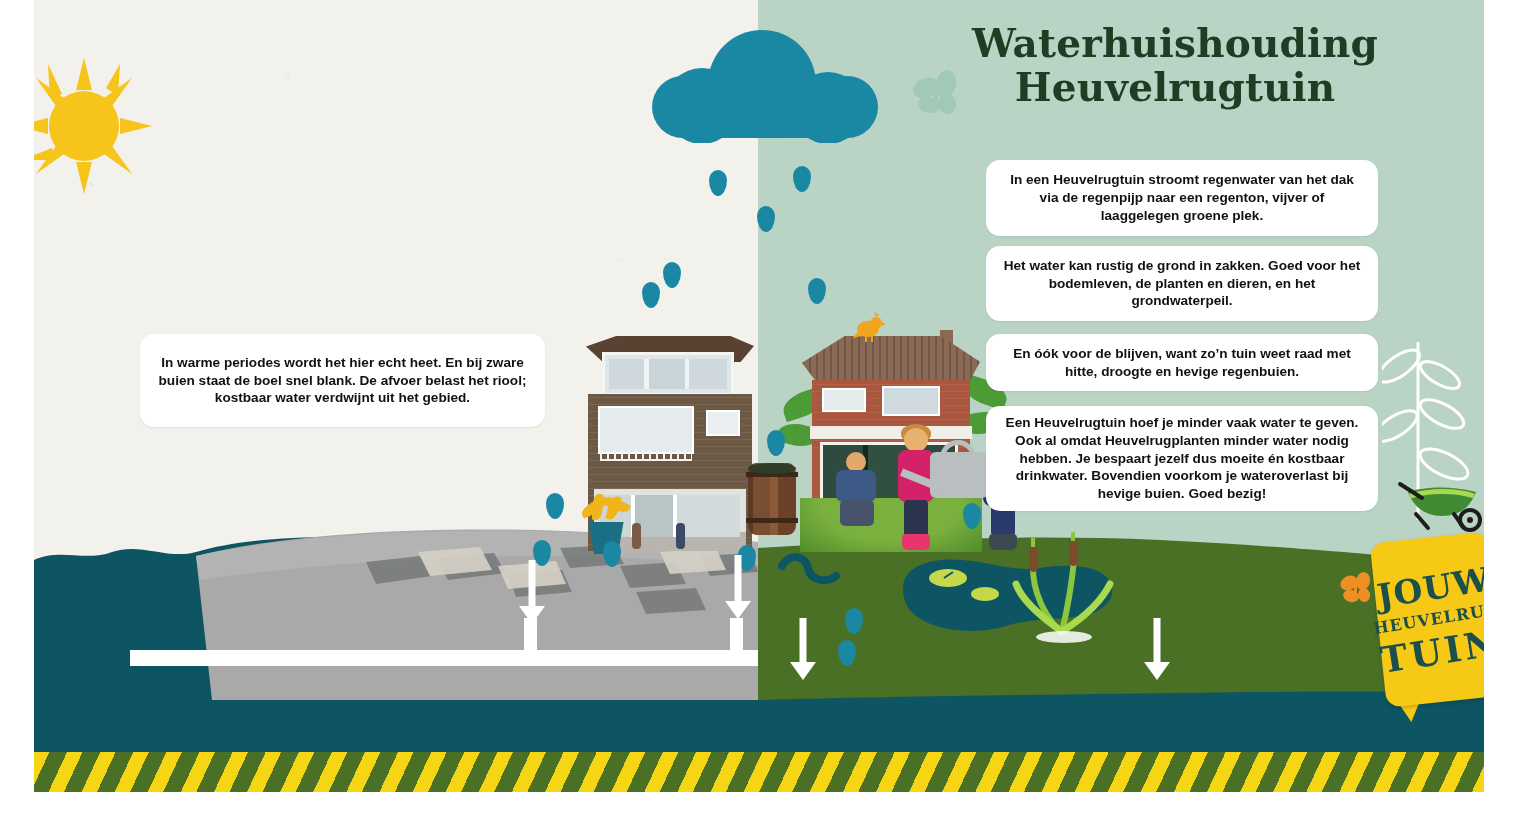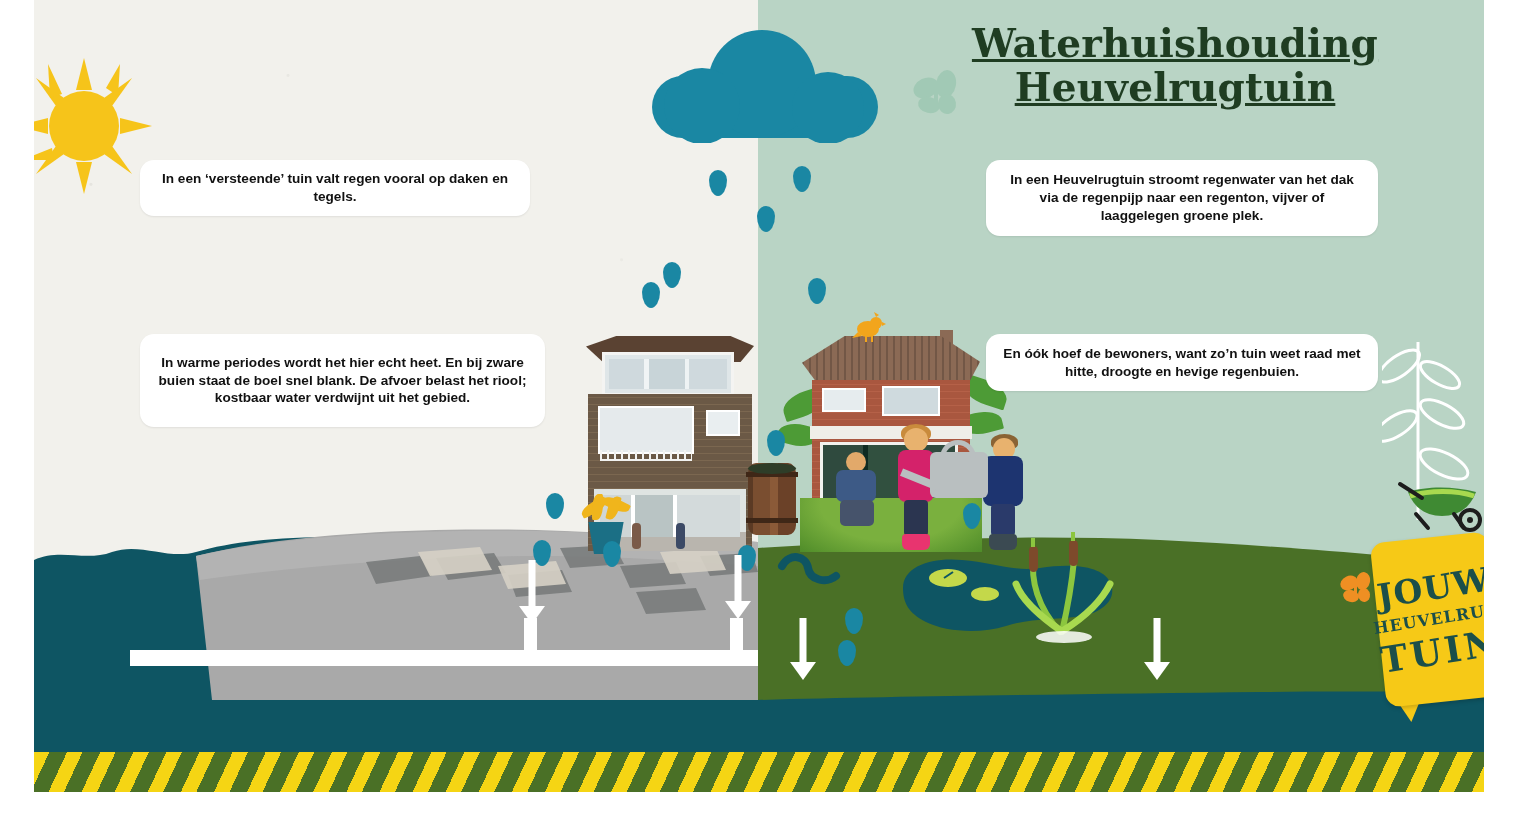--- a/index.html
+++ b/index.html
@@ -40,21 +40,21 @@
     position:absolute;
     color:#1f3d22;
     font-family:"DejaVu Serif", serif;
     font-weight:700;
     text-align:center;
     line-height:1.12;
     font-size:39px;
     letter-spacing:.2px;
   }
   #title-left  { left:100px;  top:22px; width:470px; }
-  #title-right { left:940px;  top:22px; width:470px;text-decoration:underline; }
+  #title-right { left:940px;  top:22px; width:470px; }
 
   
   .card {
     position:absolute;
     background:#ffffff;
     border-radius:14px;
     color:#111;
     font-weight:bold;
     font-size:13.6px;
     line-height:1.32;
@@ -466,25 +466,26 @@
   <div class="kid" id="kid2">
     <div class="hair"></div>
       <div class="head"></div>
       <div class="body"></div>
     <div class="legs"></div>
       <div class="boots"></div>
   </div>
 
   <div class="title" id="title-right">Waterhuishouding Heuvelrugtuin</div>
 
-  <div class="card" id="card-l1">In een ‘versteende’ tuin valt regen vooral op daken en tegels.</div>
   <div class="card" id="card-l3">In warme periodes wordt het hier echt heet. En bij zware buien staat de boel snel blank. De afvoer belast het riool; kostbaar water verdwijnt uit het gebied.</div>
 
   <div class="card" id="card-r1">In een Heuvelrugtuin stroomt regenwater van het dak via de regenpijp naar een regenton, vijver of laaggelegen groene plek.</div>
-  <div class="card" id="card-r3">En óók hoef de bewoners, want zo’n tuin weet raad met hitte, droogte en hevige regenbuien.</div>
+  <div class="card" id="card-r2">Het water kan rustig de grond in zakken. Goed voor het bodemleven, de planten en dieren, en het grondwaterpeil.</div>
+  <div class="card" id="card-r3">En óók voor de blijven, want zo’n tuin weet raad met hitte, droogte en hevige regenbuien.</div>
+  <div class="card" id="card-r4">Een Heuvelrugtuin hoef je minder vaak water te geven. Ook al omdat Heuvelrugplanten minder water nodig hebben. Je bespaart jezelf dus moeite én kostbaar drinkwater. Bovendien voorkom je wateroverlast bij hevige buien. Goed bezig!</div>
 
   <svg id="wheelbarrow" viewBox="0 0 96 56">
     <path d="M16,14 C34,8 62,8 84,14 C78,30 66,38 50,38 C34,38 22,30 16,14 Z" fill="#3f8a33"></path>
     <path d="M18,18 C38,12 64,12 82,18" stroke="#a8d94f" stroke-width="5" fill="none"></path>
     <path d="M8,6 L30,20" stroke="#1d1d1d" stroke-width="4" stroke-linecap="round"></path>
     <path d="M24,36 L36,50 M62,36 L72,50" stroke="#1d1d1d" stroke-width="4" stroke-linecap="round"></path>
     <circle cx="78" cy="42" r="10" fill="none" stroke="#1d1d1d" stroke-width="4"></circle>
     <circle cx="78" cy="42" r="3" fill="#1d1d1d"></circle>
   </svg>
 

